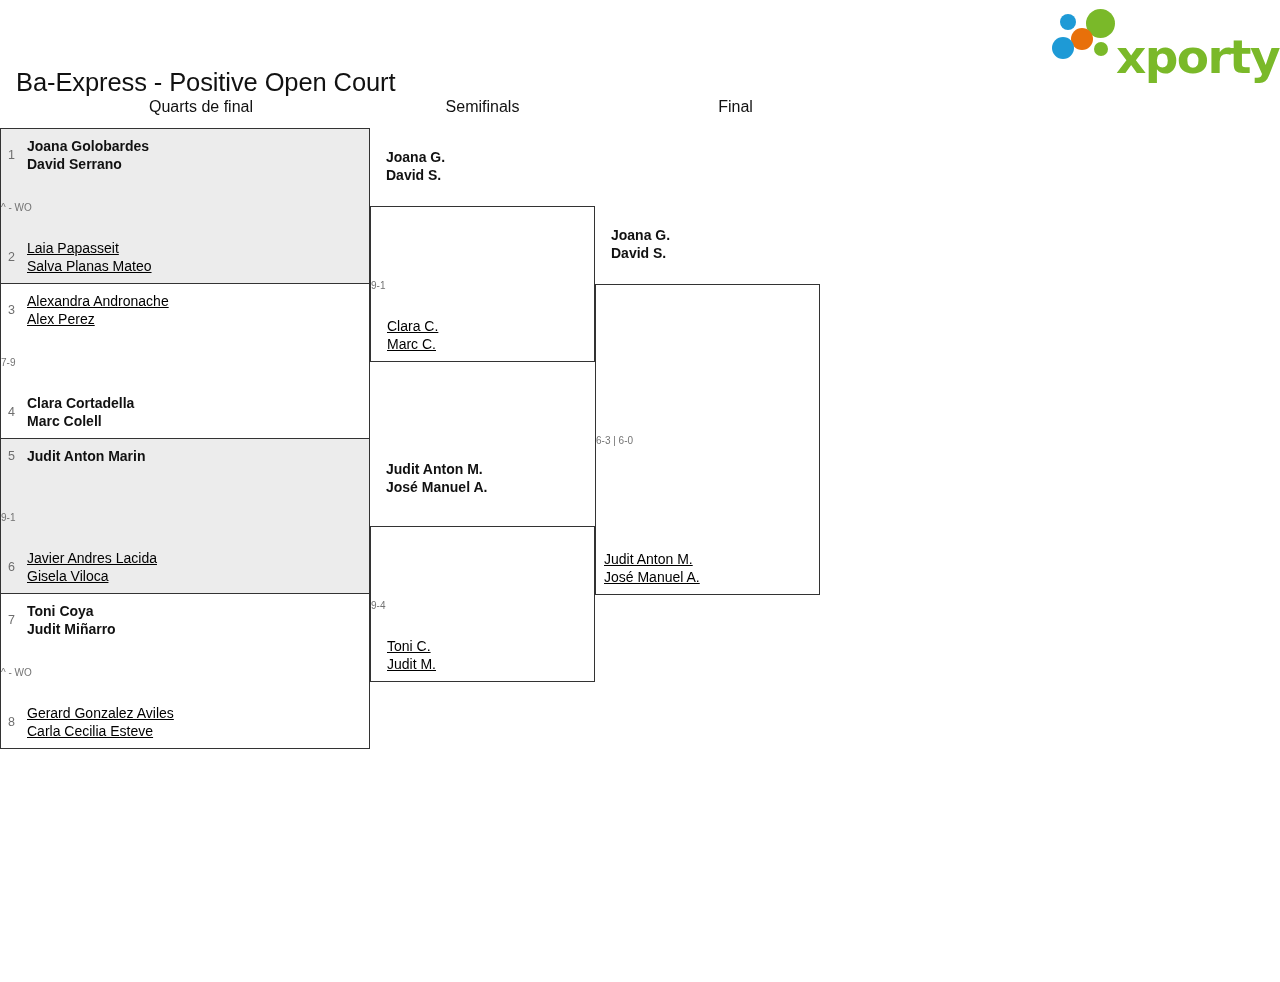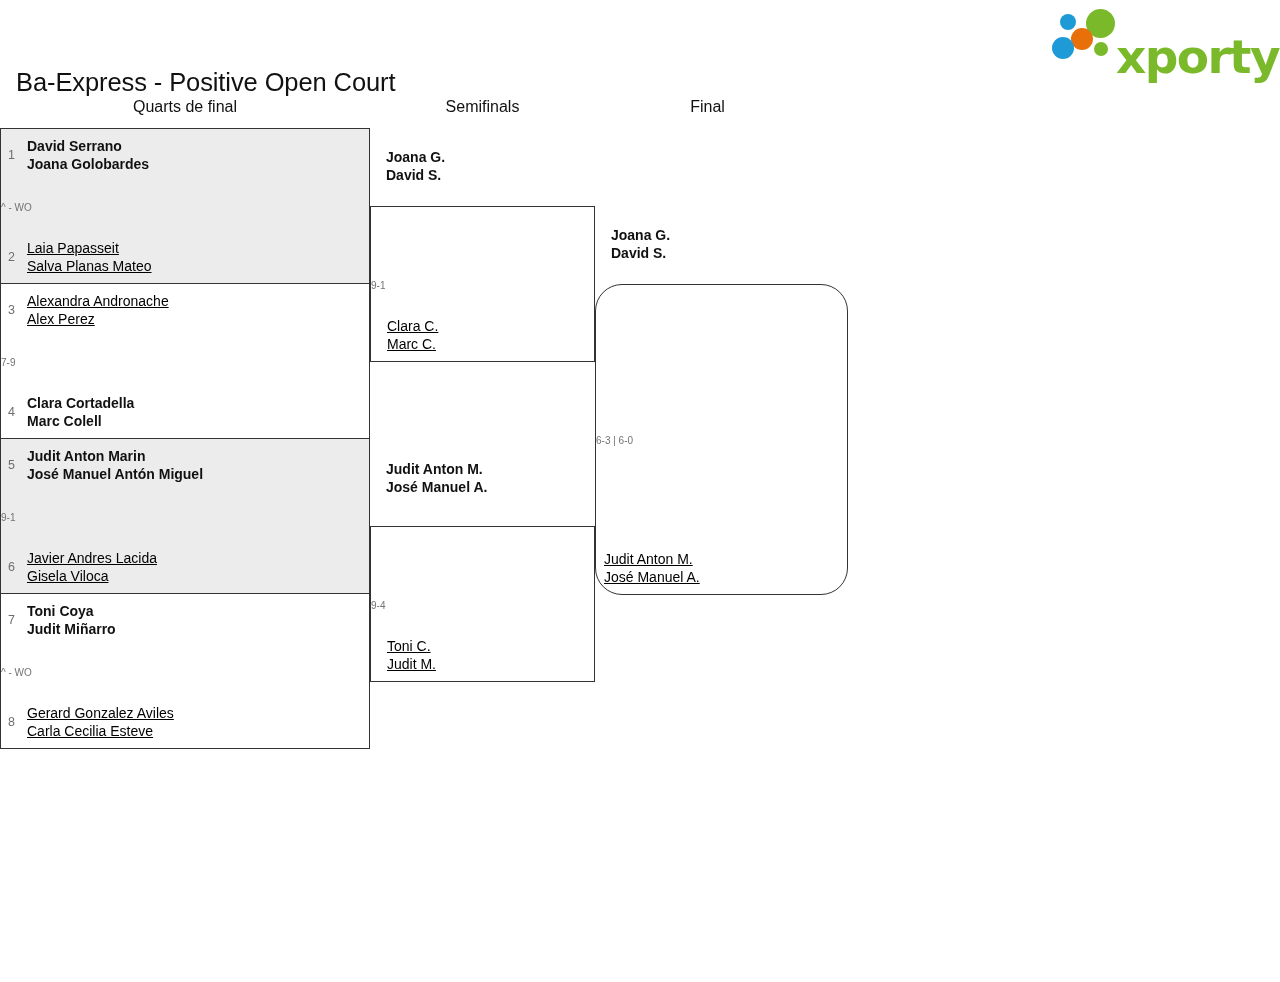--- a/index.html
+++ b/index.html
@@ -66,23 +66,23 @@
   
   .round-header {
     position: absolute;
     top: 96px;
     font-size: 16px;
     line-height: 22px;
     font-weight: 400;
     color: #111111;
     text-align: center;
   }
-  #round-header-0 { left: 0px;   width: 370px; }
+  #round-header-0 { left: 16px;   width: 370px; }
   #round-header-1 { left: 370px; width: 225px; }
-  #round-header-2 { left: 595px; width: 225px; }
+  #round-header-2 { left: 623px; width: 225px; }
 
   
   #bracket {
     position: absolute;
     left: 0; top: 0;
     width: 1280px;
     height: 982px;
   }
 
   .match {
@@ -135,21 +135,21 @@
   
   .r0 { left: 0px; width: 370px; height: 156px; }
   .r0 .score { top: 70px; }
 
   
   .r1 { left: 370px; width: 225px; height: 156px; }
   .r1 .score { top: 70px; }
   .r1 .competitor { padding-left: 16px; }
 
   
-  .r2 { left: 595px; width: 253px; height: 311px; border-radius: 27px; }
+  .r2 { left: 595px; width: 225px; height: 311px; }
   .r2 .score { top: 147px; }
   .r2 .competitor { padding-left: 8px; }
 
   
   .advance-label {
     position: absolute;
     padding-left: 16px;
   }
   .advance-label .pname { font-size: 14px; line-height: 18px; white-space: nowrap; }
   .advance-label.winner .pname { color: #111111; font-weight: 700; }
@@ -179,22 +179,22 @@
 
 <div class="round-header" id="round-header-0">Quarts de final</div>
 <div class="round-header" id="round-header-1">Semifinals</div>
 <div class="round-header" id="round-header-2">Final</div>
 
 <div id="bracket">
 
   <div class="match r0 shaded" style="top:128px;">
     <div class="competitor top winner">
       <span class="seed">1</span>
+      <span class="pname">Joana Golobardes</span>
       <span class="pname">David Serrano</span>
-      <span class="pname">Joana Golobardes</span>
     </div>
     <div class="score">^ - WO</div>
     <div class="competitor bottom loser">
       <span class="seed">2</span>
       <span class="pname">Laia Papasseit</span>
       <span class="pname">Salva Planas Mateo</span>
     </div>
   </div>
 
   <div class="match r0 plain" style="top:283px;">
@@ -208,21 +208,20 @@
       <span class="seed">4</span>
       <span class="pname">Clara Cortadella</span>
       <span class="pname">Marc Colell</span>
     </div>
   </div>
 
   <div class="match r0 shaded" style="top:438px;">
     <div class="competitor top winner">
       <span class="seed">5</span>
       <span class="pname">Judit Anton Marin</span>
-      <span class="pname">José Manuel Antón Miguel</span>
     </div>
     <div class="score">9-1</div>
     <div class="competitor bottom loser">
       <span class="seed">6</span>
       <span class="pname">Javier Andres Lacida</span>
       <span class="pname">Gisela Viloca</span>
     </div>
   </div>
 
   <div class="match r0 plain" style="top:593px;">

